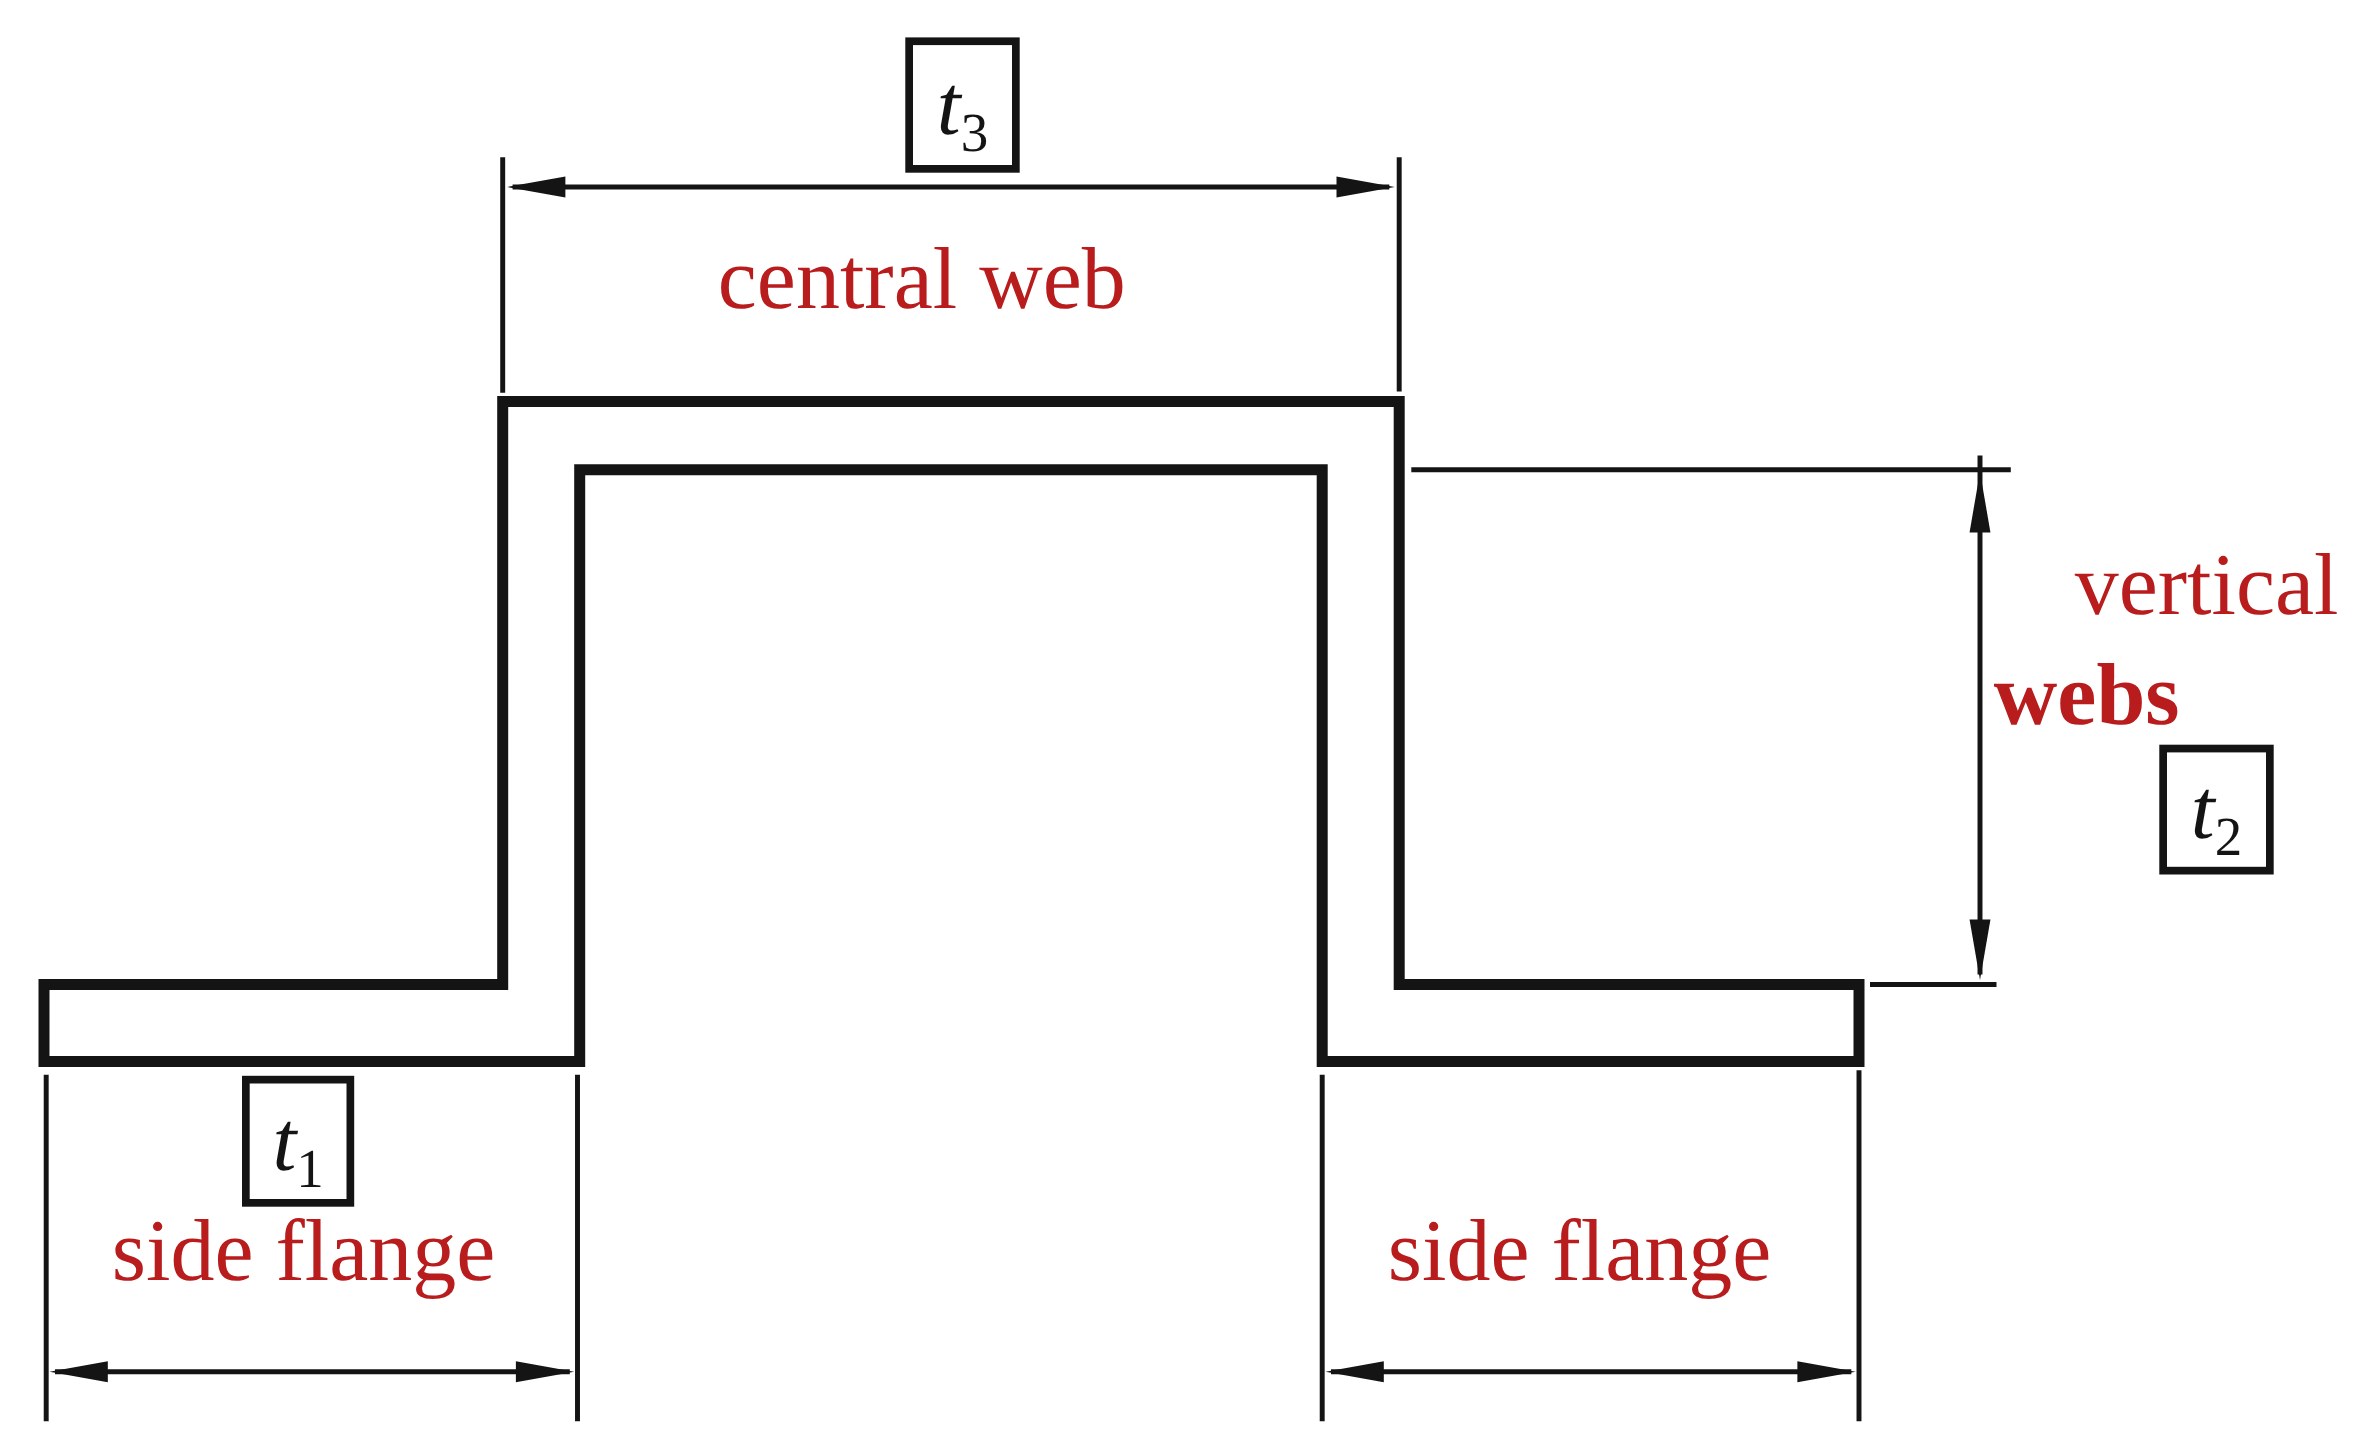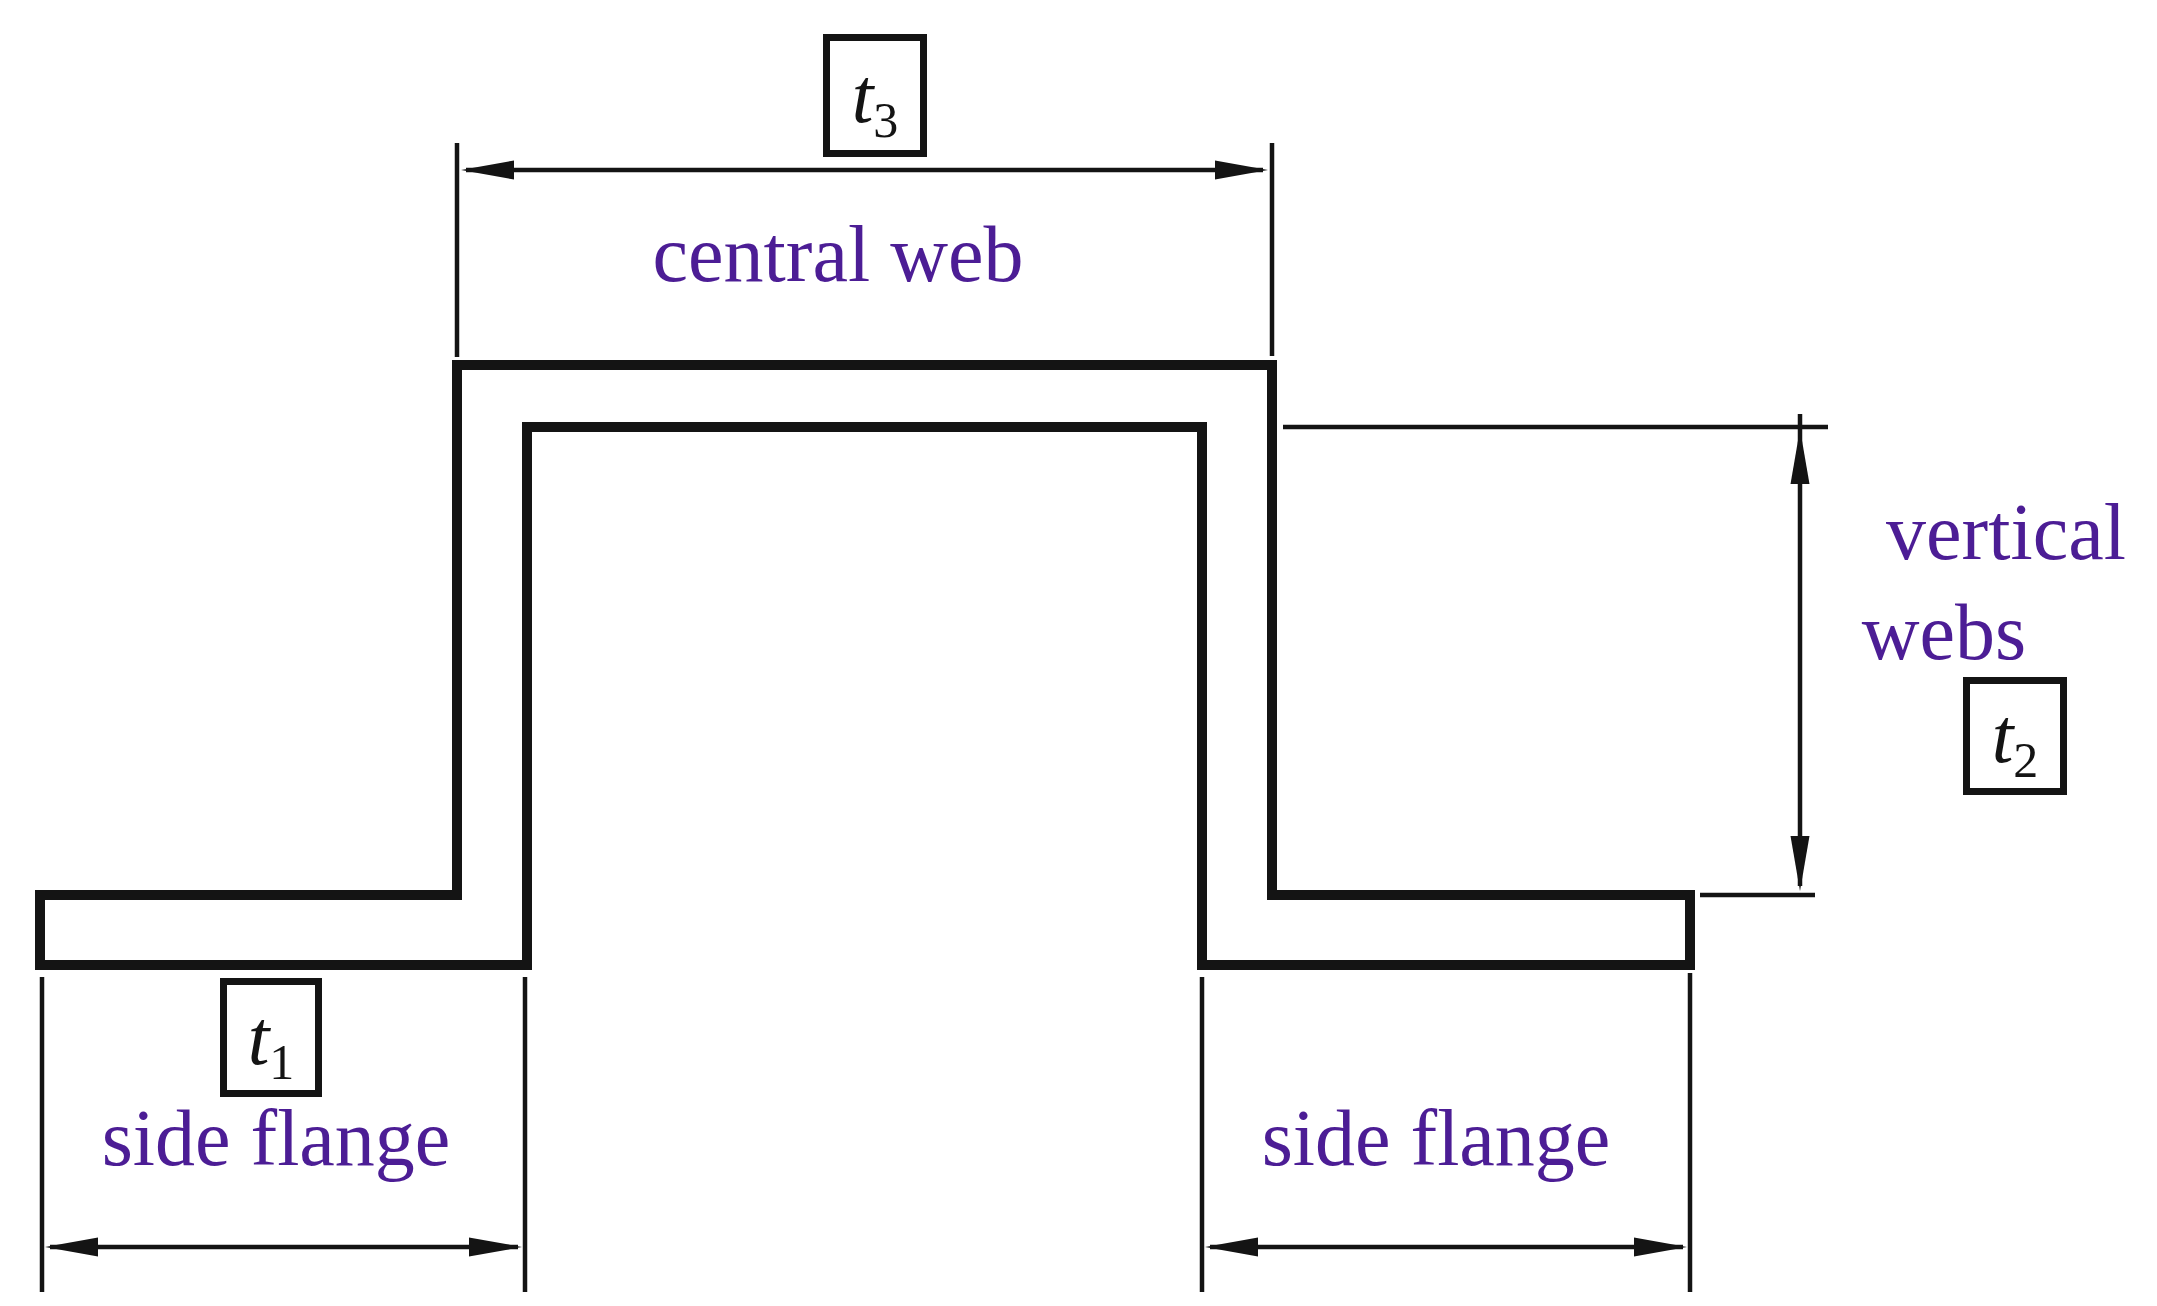--- a/index.html
+++ b/index.html
@@ -36,21 +36,21 @@
   .arrowhead {
     fill: #141414;
     stroke: none;
   }
   .label {
     position: absolute;
     font-size: 80px;
     line-height: 1;
     white-space: nowrap;
     transform: translateX(-50%);
-    color: #4c1d95;
+    color: #b91c1c;
   }
   .tbox {
     position: absolute;
     box-sizing: border-box;
     border: 7px solid #141414;
     background: #ffffff;
     display: flex;
     align-items: center;
     justify-content: center;
     line-height: 1;
@@ -105,21 +105,21 @@
       <line class="dimline" x1="1210" y1="1247" x2="1683" y2="1247"></line>
       <polygon class="arrowhead" points="1205,1247 1258,1237.5 1258,1256.5"></polygon>
       <polygon class="arrowhead" points="1687,1247 1634,1237.5 1634,1256.5"></polygon>
     </g>
   </svg>
 
   <div class="label" style="left:838px; top:214px;">central web</div>
 
   <div class="label" style="left:2006px; top:492px;font-family:Liberation Serif, serif;">vertical</div>
 
-  <div class="label" style="left:1944px; top:592px;">webs</div>
+  <div class="label" style="left:1897px; top:592px;font-weight:bold;">webs</div>
 
   <div class="label" style="left:276px; top:1098px;">side flange</div>
 
   <div class="label" style="left:1436px; top:1098px;">side flange</div>
 
   <div class="tbox" style="left:823px; top:34px; width:104px; height:123px;">
     <span class="tvar">t</span>
       <span class="tsub">3</span>
   </div>
 

